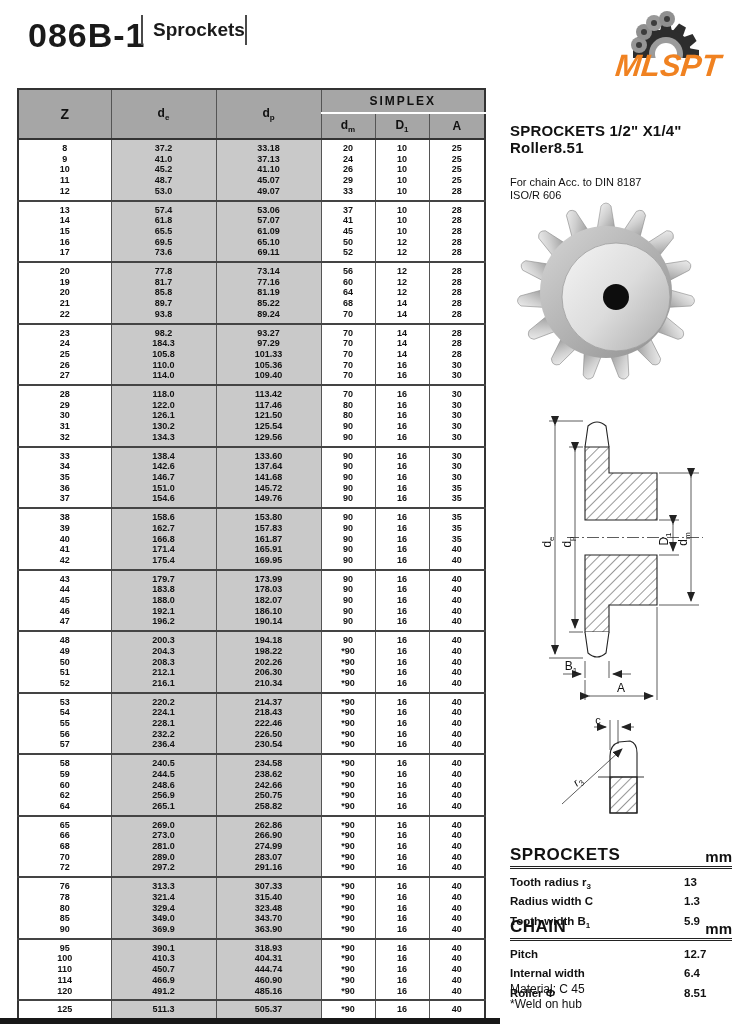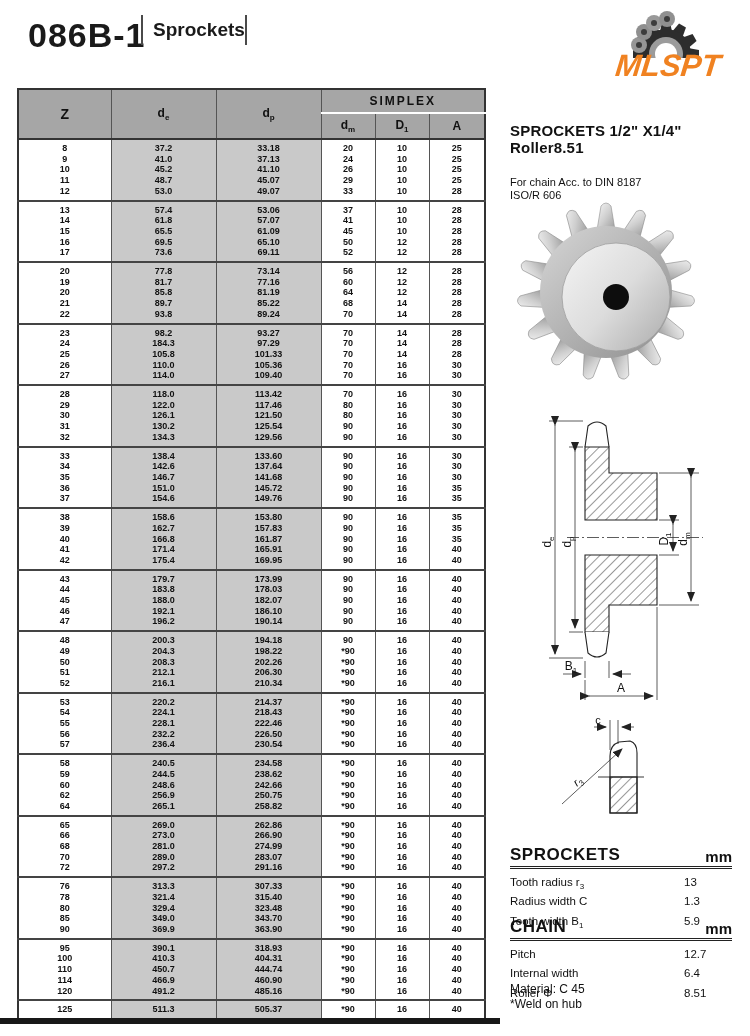--- a/index.html
+++ b/index.html
@@ -41,21 +41,21 @@
   .photo{position:absolute;left:512px;top:198px;}
   .section-drawing{position:absolute;left:505px;top:412px;}
   .tooth-drawing{position:absolute;left:548px;top:712px;}
 
   .spec{position:absolute;left:510px;width:222px;}
   .spec.sprockets{top:845px;}
   .spec.chain{top:917px;}
   .spec-head{display:flex;justify-content:space-between;align-items:flex-end;border-bottom:3px double #222;padding-bottom:1px;}
   .spec-head .t{font-size:17px;font-weight:bold;letter-spacing:0.5px;}
   .spec-head .u{font-size:15px;font-weight:bold;}
-  .spec-rows{margin-top:6px;}
+  .spec-rows{margin-top:6px;font-weight:bold;}
   .spec-row{display:flex;font-size:11.5px;line-height:15px;}
   .spec-row .lbl{flex:1;}
   .spec-row .lbl sub{font-size:8px;}
   .spec-row .val{width:48px;text-align:left;}
   .material{position:absolute;left:510px;top:982px;font-size:12px;font-weight:normal;line-height:15px;}
 
   .bottom-bar{position:absolute;left:0;top:1018px;width:500px;height:6px;background:#181818;}
 
   svg text{font-family:"Liberation Sans",sans-serif;}
 </style>

